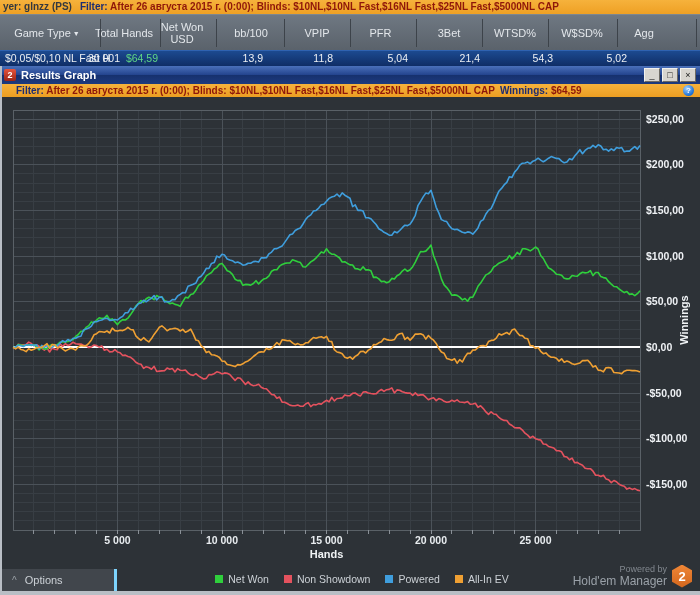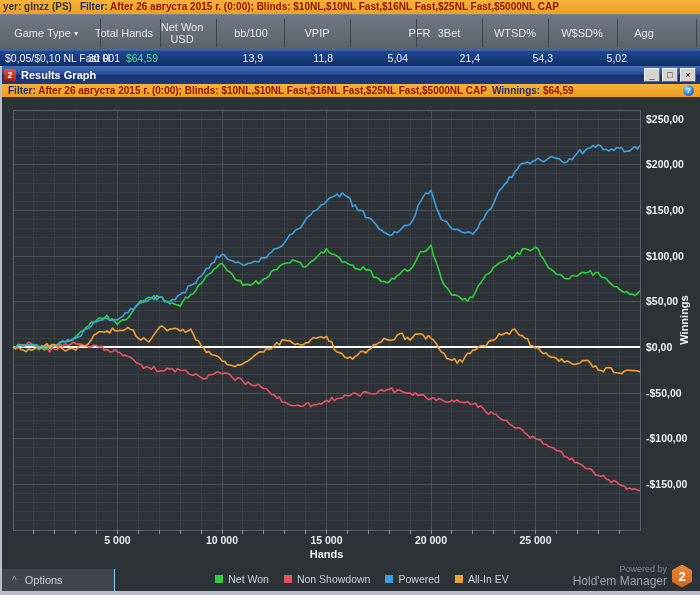--- a/index.html
+++ b/index.html
@@ -25,31 +25,31 @@
   #title-bar{position:absolute;left:0;top:66px;width:700px;height:18px;
     background:linear-gradient(180deg,#4a70ba 0%,#24458f 48%,#16316e 52%,#1d3a7e 100%);}
   #title-icon{position:absolute;left:4px;top:3px;width:12px;height:12px;border-radius:2px;
     background:linear-gradient(#e6543c,#9c2415);color:#fff;font-size:9px;font-weight:bold;text-align:center;line-height:12px;}
   #title-text{position:absolute;left:21px;top:0;line-height:18px;color:#fff;font-size:11px;font-weight:bold;}
   #win-controls{position:absolute;right:4px;top:2px;display:flex;gap:2px;}
   .win-btn{width:16px;height:14px;background:#d8d5cf;border:1px solid;border-color:#f2f1ee #6e6a63 #6e6a63 #f2f1ee;
     color:#1c1c1c;font-size:9px;line-height:12px;text-align:center;box-sizing:border-box;cursor:default;}
   
   #filter-bar{position:absolute;left:0;top:84px;width:700px;height:13px;background:linear-gradient(#f6b23c,#ec9e22);
-    font-size:10px;font-weight:bold;line-height:13px;white-space:nowrap;overflow:hidden;padding-left:8px;box-sizing:border-box;}
+    font-size:10px;font-weight:bold;line-height:13px;white-space:nowrap;overflow:hidden;padding-left:16px;box-sizing:border-box;}
   #filter-bar .flabel{color:#1d2d72;} #filter-bar .fval{color:#8f170a;} #filter-bar .wlabel{color:#1d2d72;margin-left:5px;}
   #help-icon{position:absolute;right:6px;top:1px;width:11px;height:11px;border-radius:50%;
     background:radial-gradient(circle at 35% 30%,#9fd0ff,#1a6fd4 70%);color:#fff;font-size:8px;font-weight:bold;
     text-align:center;line-height:11px;}
   
   #chart-svg{position:absolute;left:0;top:97px;}
   #chart-svg text{font-family:"Liberation Sans",sans-serif;}
   
   #options-bar{position:absolute;left:2px;top:569px;width:112px;height:23px;background:#41464c;
-    border-right:1px solid #7dd3fc;color:#ccd1d6;font-size:11px;line-height:23px;cursor:default;}
+    border-right:3px solid #7dd3fc;color:#ccd1d6;font-size:11px;line-height:23px;cursor:default;}
   #options-bar .chev{color:#9aa0a6;font-size:10px;margin:0 8px 0 10px;}
   #legend{position:absolute;left:0;top:573px;width:700px;display:flex;justify-content:center;gap:15px;pointer-events:none;margin-left:12px;}
   .legend-item{display:flex;align-items:center;gap:5px;pointer-events:auto;cursor:default;}
   .legend-swatch{width:8px;height:8px;}
   .legend-label{color:#ccd1d6;font-size:10.5px;}
   #powered{position:absolute;right:8px;top:564px;display:flex;align-items:center;gap:5px;}
   #powered .txt{text-align:right;}
   #powered .line1{color:#82888f;font-size:9px;}
   #powered .line2{color:#9aa1a8;font-size:12px;}
   #hm-badge{width:20px;height:23px;background:linear-gradient(#ef8636,#d2661d);
@@ -65,21 +65,21 @@
 <div id="app">
 
   <div id="top-strip"><span class="player">yer: glnzz (PS)</span><span class="flabel">Filter:</span> <span class="fval">After 26 августа 2015 г. (0:00); Blinds: $10NL,$10NL Fast,$16NL Fast,$25NL Fast,$5000NL CAP</span></div>
 
   <div id="hdr-row">
       <div class="hdr-cell" style="left: 47px; width: 78px;">Game Type<span class="sort-arrow">▼</span></div>
       <div class="hdr-cell" style="left: 124px;">Total Hands</div>
       <div class="hdr-cell" style="left: 182px;">Net Won USD</div>
       <div class="hdr-cell" style="left: 251px;">bb/100</div>
       <div class="hdr-cell" style="left: 317px;">VPIP</div>
-      <div class="hdr-cell" style="left: 405px; padding-left: 29px;">PFR</div>
+      <div class="hdr-cell" style="left: 366px; padding-left: 29px;">PFR</div>
       <div class="hdr-cell" style="left: 449px;">3Bet</div>
       <div class="hdr-cell" style="left: 515px;">WTSD%</div>
       <div class="hdr-cell" style="left: 582px;">W$SD%</div>
       <div class="hdr-cell" style="left: 644px;">Agg</div>
       <div class="hdr-div" style="left: 100px;"></div>
       <div class="hdr-div" style="left: 160px;"></div>
       <div class="hdr-div" style="left: 216px;"></div>
       <div class="hdr-div" style="left: 284px;"></div>
       <div class="hdr-div" style="left: 350px;"></div>
       <div class="hdr-div" style="left: 416px;"></div>

